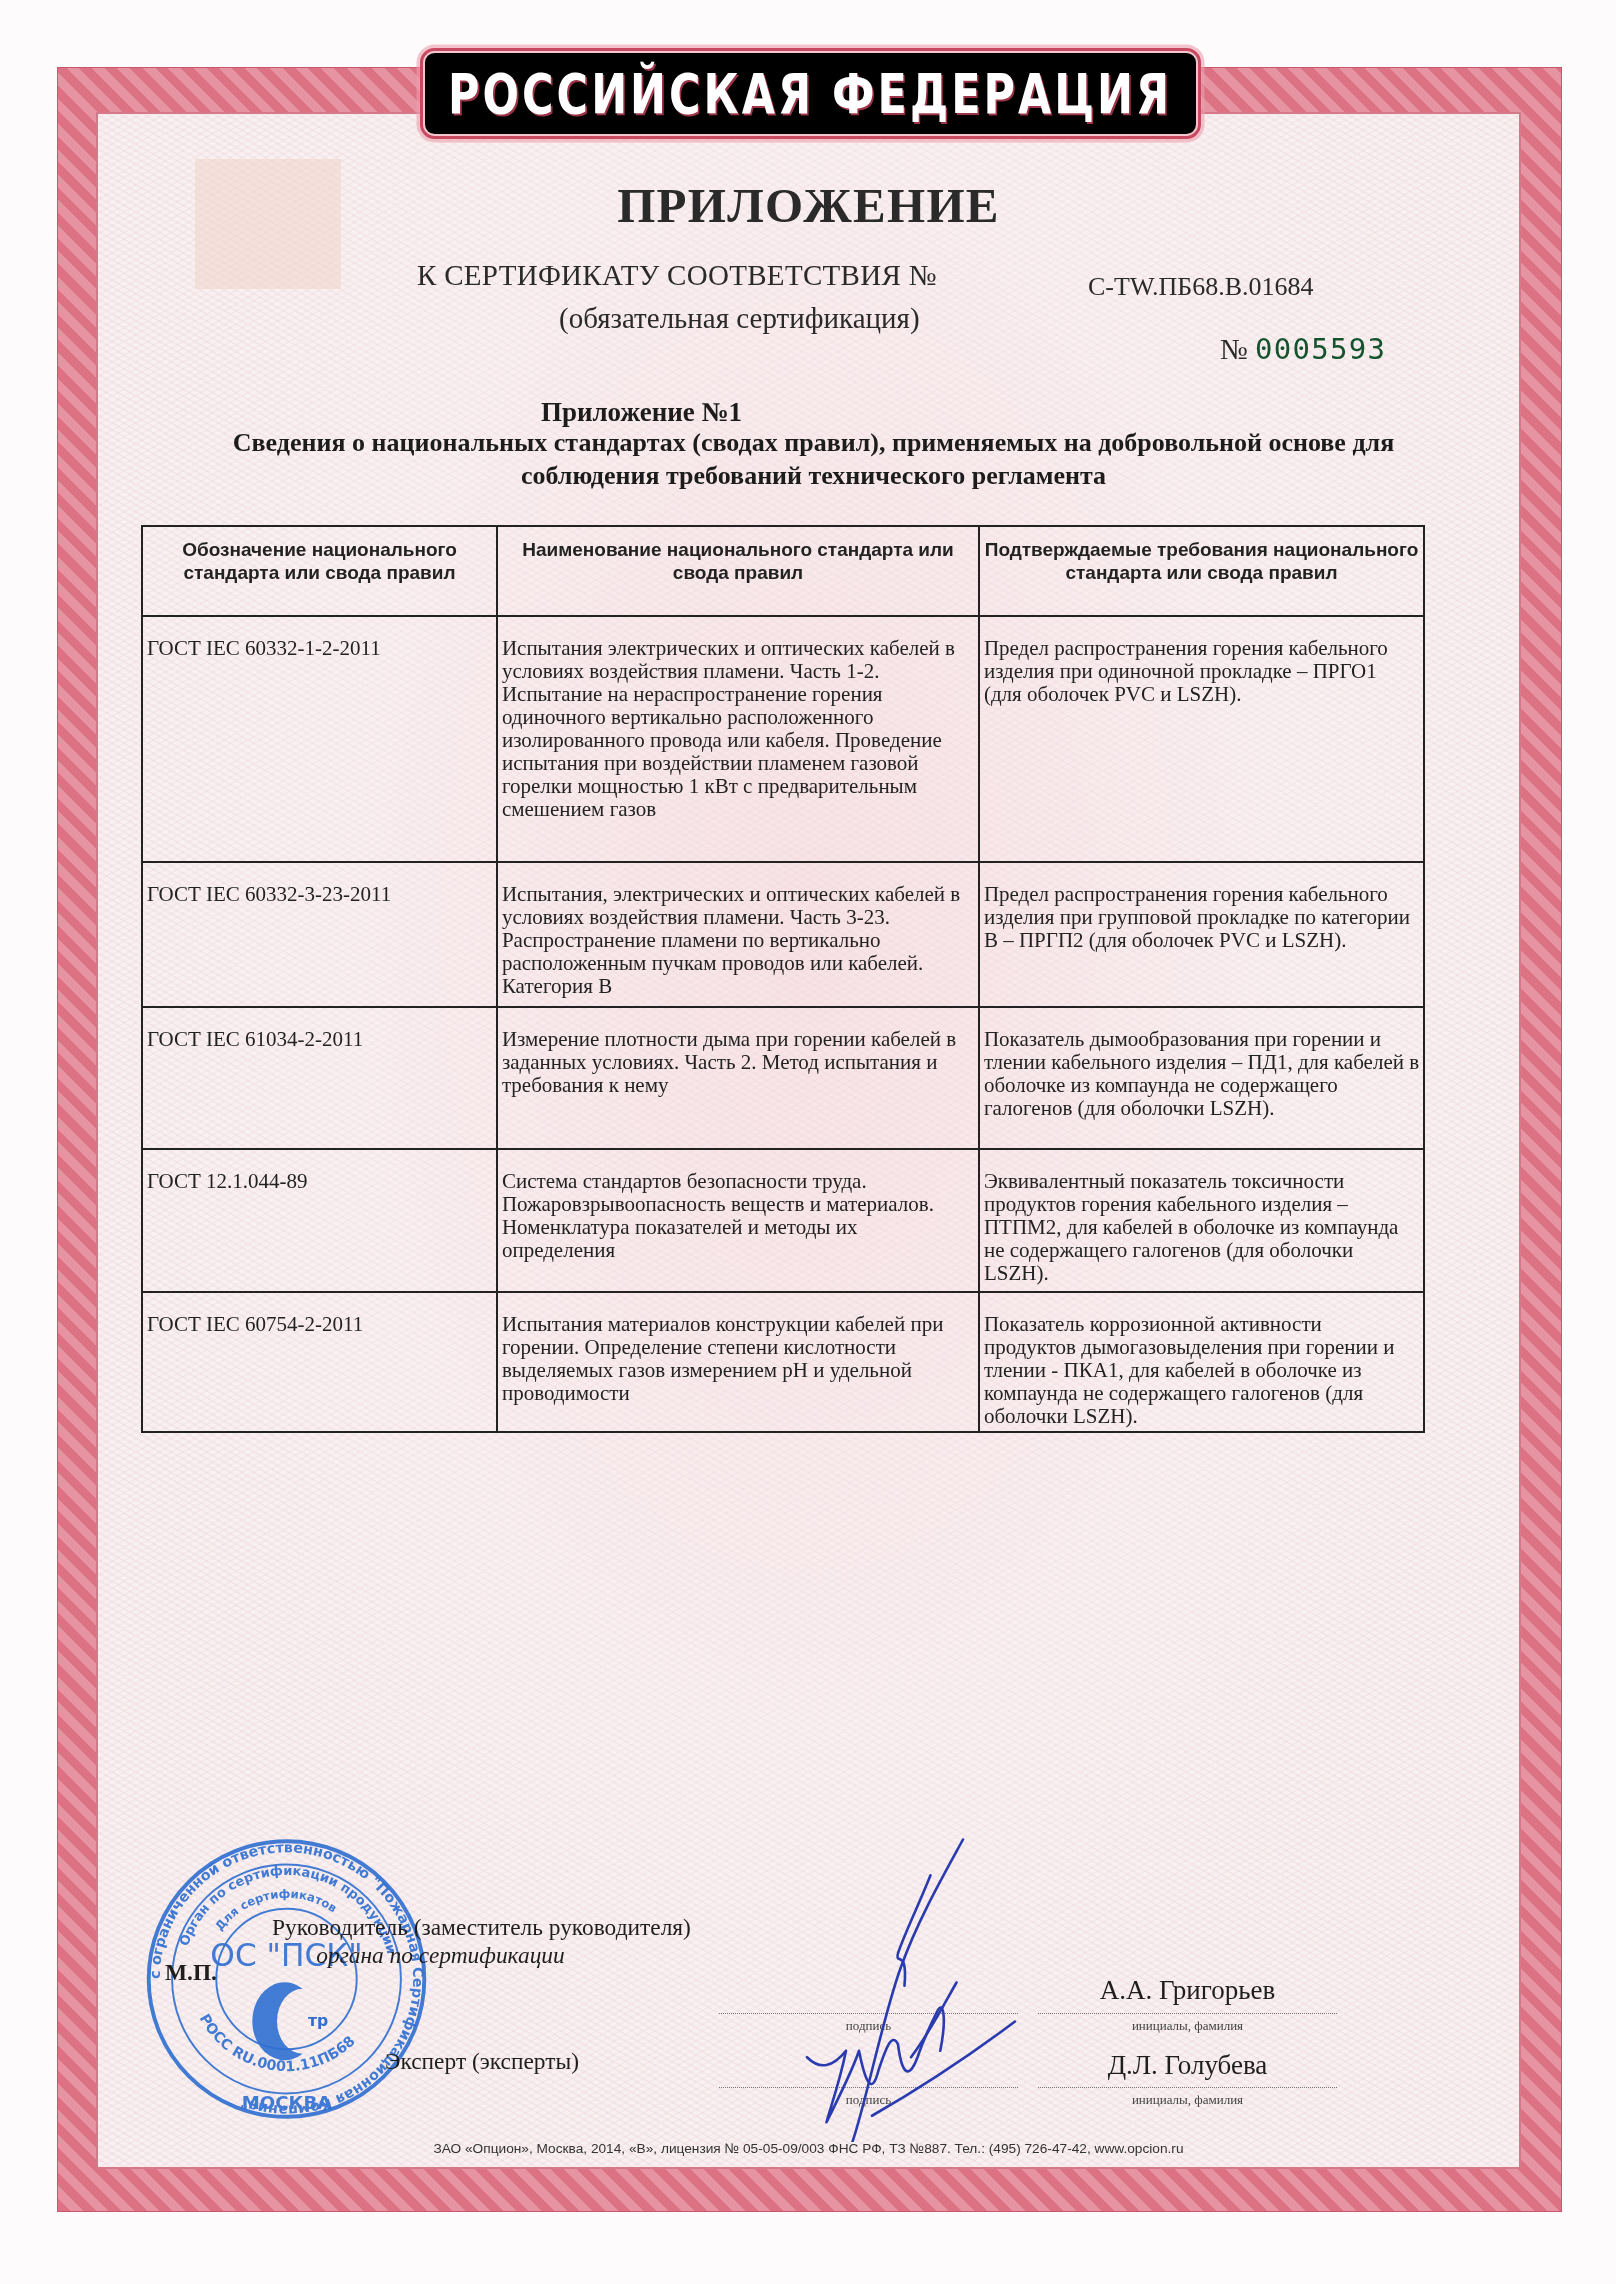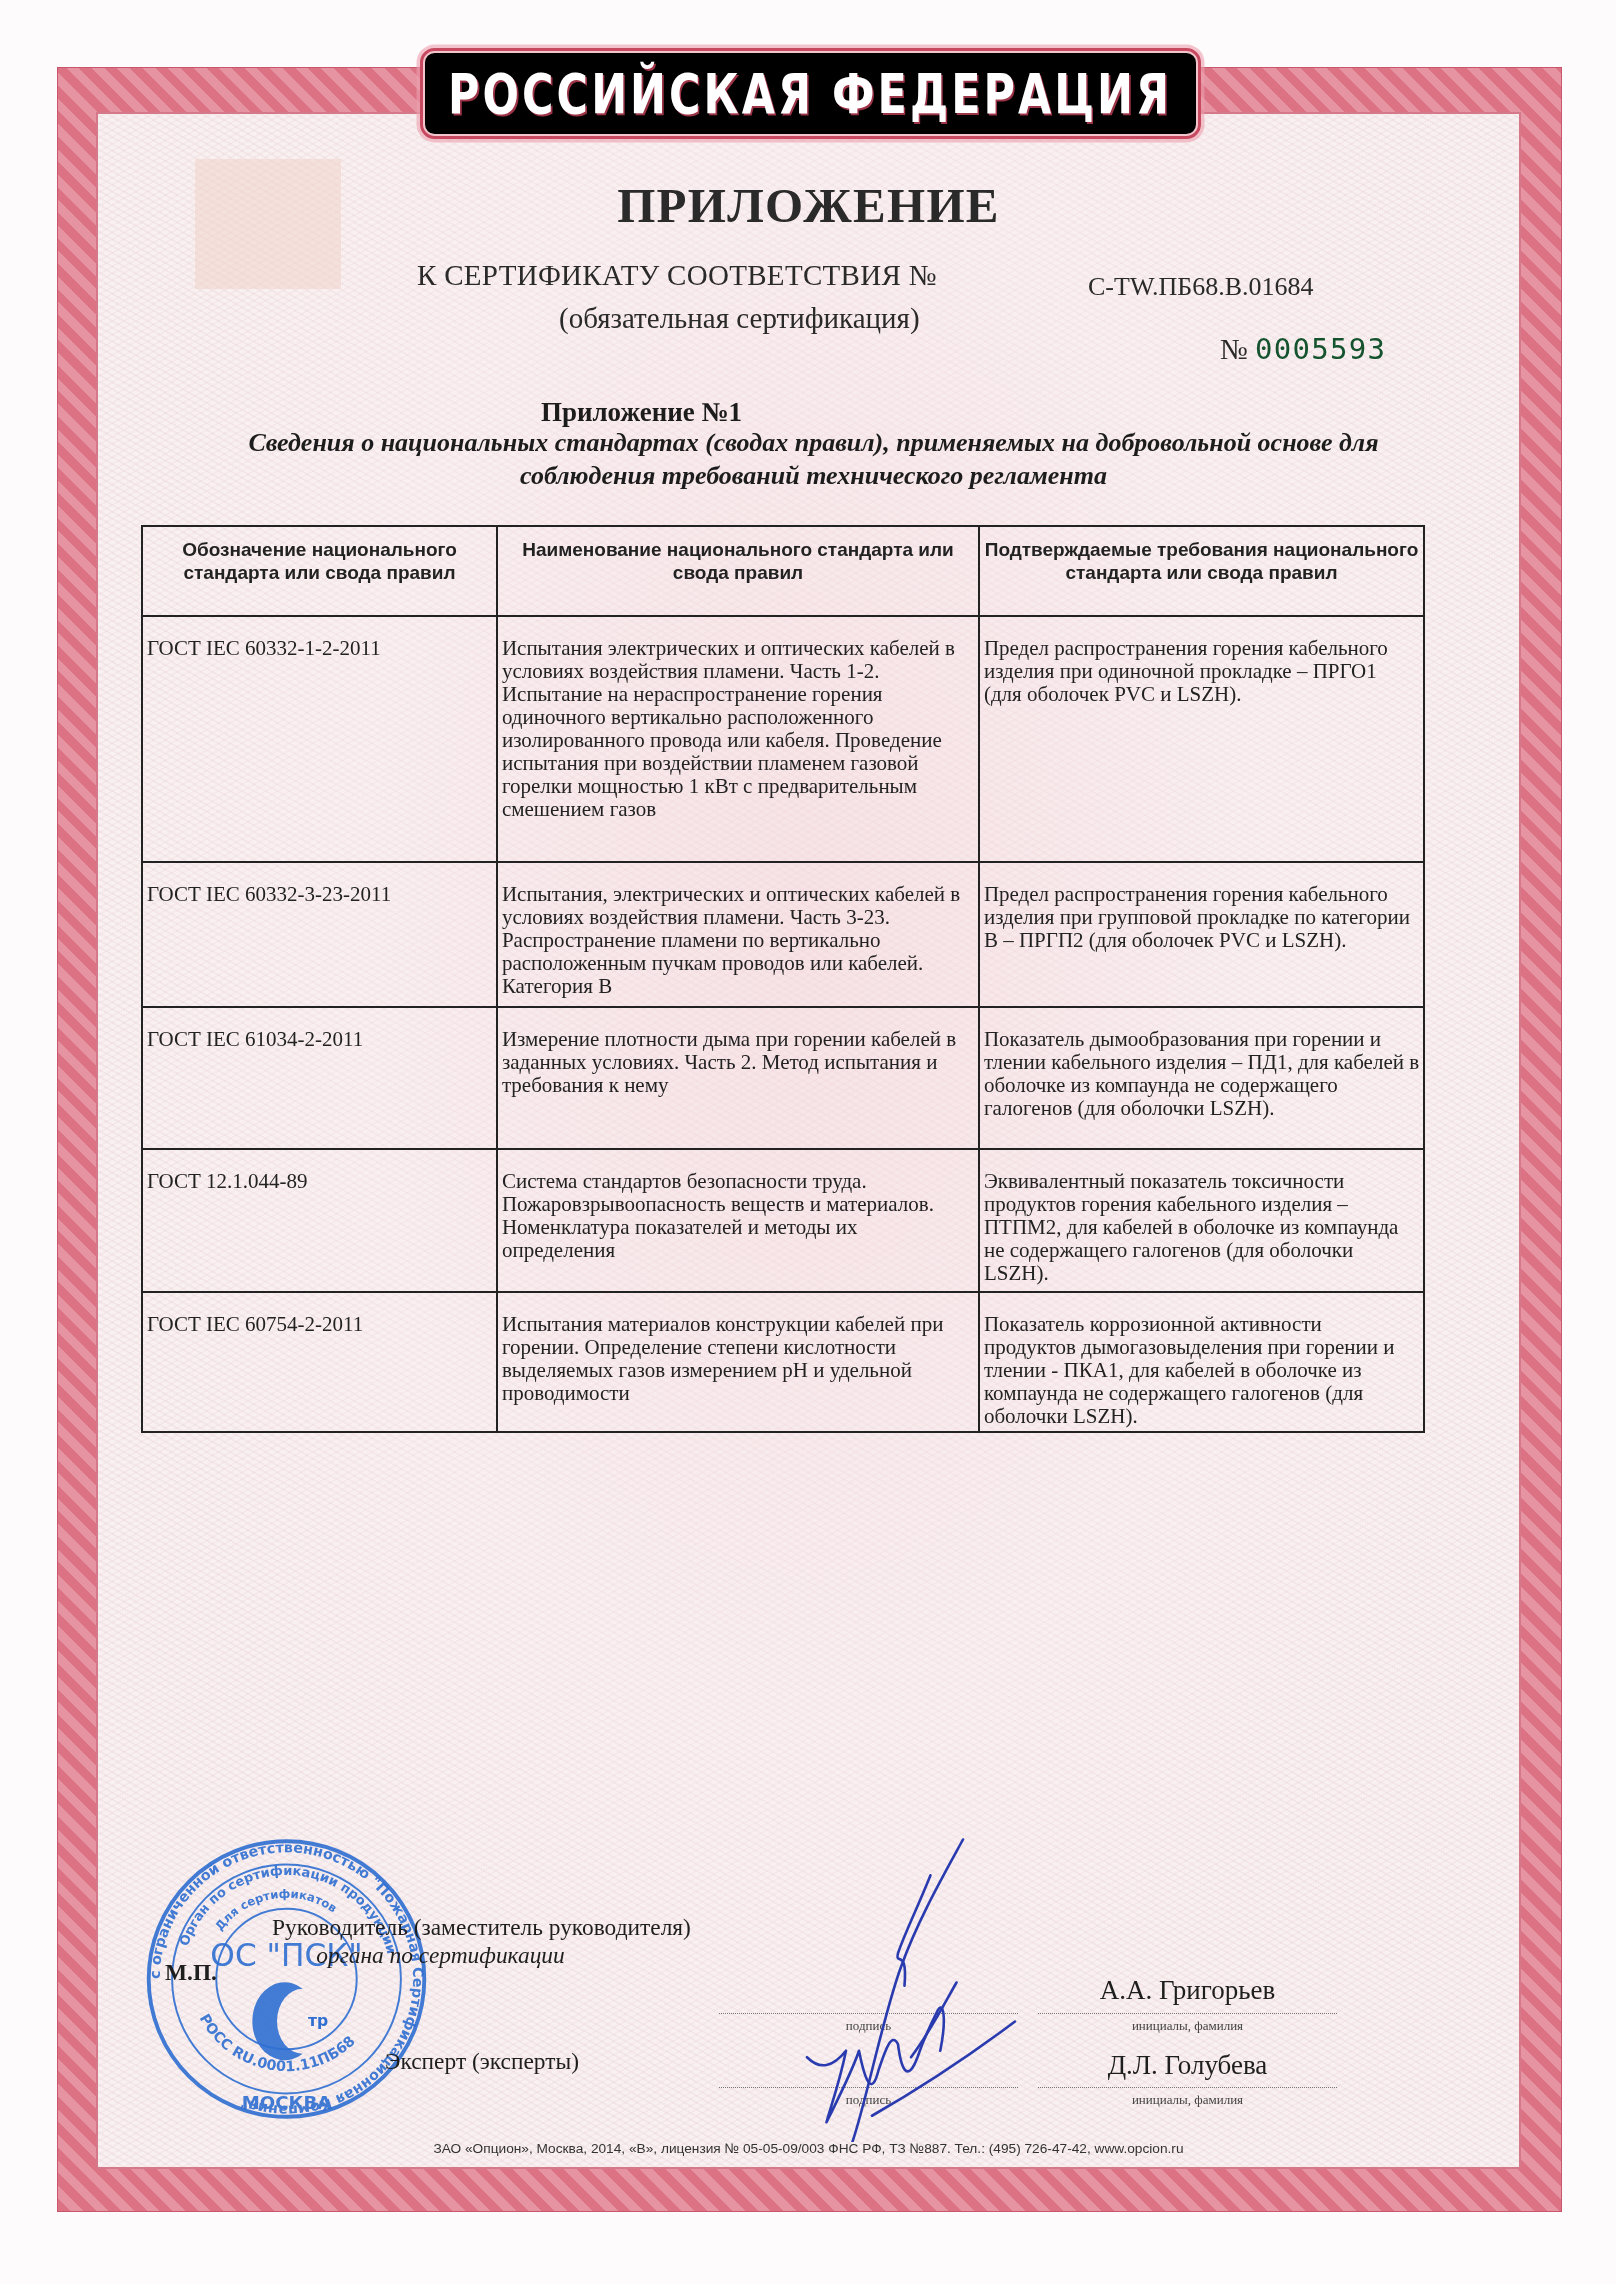--- a/index.html
+++ b/index.html
@@ -63,21 +63,21 @@
   .t-serial {
     position: absolute; left: 1220px; top: 332px; font-size: 29px; color: #2a2a2a;
   }
   .t-serial .num { font-family: "DejaVu Sans Mono", monospace; color: #14532d; letter-spacing: 1.3px; }
   .t-annex {
     position: absolute; left: 0; width: 1283px; top: 397px; text-align: center;
     font-size: 27px; font-weight: bold;
   }
   .t-annex-sub {
     position: absolute; left: 221px; width: 1185px; top: 426px; text-align: center;
-    font-size: 26px; font-weight: bold; line-height: 33px; font-style: italic;
+    font-size: 26px; font-weight: bold; line-height: 33px;
   }
   
   table.std {
     position: absolute; left: 141px; top: 525px; width: 1282px;
     border-collapse: collapse; table-layout: fixed;
   }
   table.std th, table.std td {
     border: 2px solid #222; vertical-align: top; padding: 0 3.9px;
   }
   table.std th {

